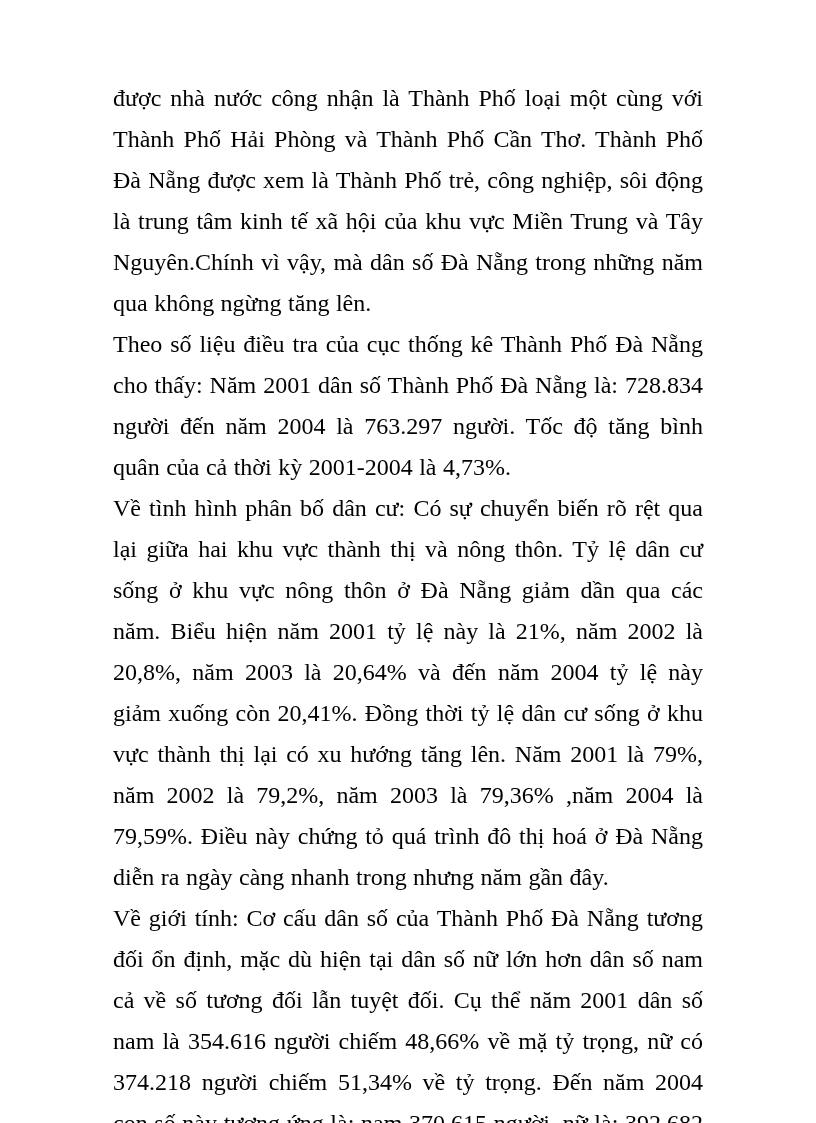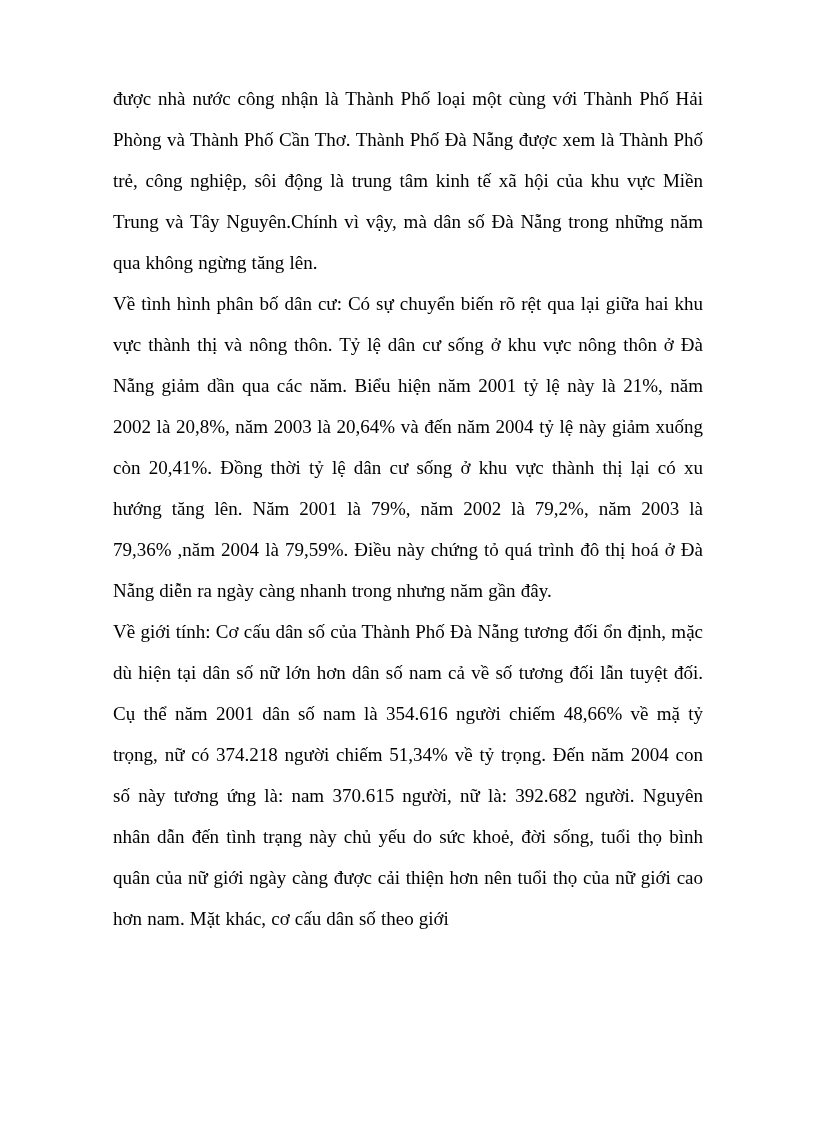--- a/index.html
+++ b/index.html
@@ -10,32 +10,33 @@
   }
   .page {
     position: relative;
     width: 816px;
     height: 1123px;
     box-sizing: border-box;
     padding: 78px 113px 0 113px;
     background: #ffffff;
     color: #000000;
     font-family: "Liberation Serif", "DejaVu Serif", serif;
-    font-size: 19px;
+    font-size: 24px;
     line-height: 41px;
     overflow: hidden;
   }
   p.body-paragraph {
     margin: 0;
     text-align: justify;
     
     text-justify: inter-word;
     word-spacing: 0.02em;
   }
 </style>
 </head>
 <body>
 
 <div class="page">
   <p class="body-paragraph">được nhà nước công nhận là Thành Phố loại một cùng với Thành Phố Hải Phòng và Thành Phố Cần Thơ. Thành Phố Đà Nẵng được xem là Thành Phố trẻ, công nghiệp, sôi động là trung tâm kinh tế xã hội của khu vực Miền Trung và Tây Nguyên.Chính vì vậy, mà dân số Đà Nẵng trong những năm qua không ngừng tăng lên.</p>
+  <p class="body-paragraph">Theo số liệu điều tra của cục thống kê Thành Phố Đà Nẵng cho thấy: Năm 2001 dân số Thành Phố Đà Nẵng là: 728.834 người đến năm 2004 là 763.297 người. Tốc độ tăng bình quân của cả thời kỳ 2001-2004 là 4,73%.</p>
   <p class="body-paragraph">Về tình hình phân bố dân cư: Có sự chuyển biến rõ rệt qua lại giữa hai khu vực thành thị và nông thôn. Tỷ lệ dân cư sống ở khu vực nông thôn ở Đà Nẵng giảm dần qua các năm. Biểu hiện năm 2001 tỷ lệ này là 21%, năm 2002 là 20,8%, năm 2003 là 20,64% và đến năm 2004 tỷ lệ này giảm xuống còn 20,41%. Đồng thời tỷ lệ dân cư sống ở khu vực thành thị lại có xu hướng tăng lên. Năm 2001 là 79%, năm 2002 là 79,2%, năm 2003 là 79,36% ,năm 2004 là 79,59%. Điều này chứng tỏ quá trình đô thị hoá ở Đà Nẵng diễn ra ngày càng nhanh trong nhưng năm gần đây.</p>
   <p class="body-paragraph">Về giới tính: Cơ cấu dân số của Thành Phố Đà Nẵng tương đối ổn định, mặc dù hiện tại dân số nữ lớn hơn dân số nam cả về  số tương đối lẫn tuyệt đối. Cụ thể năm 2001 dân số nam là 354.616 người chiếm  48,66% về mặ tỷ trọng, nữ có 374.218 người chiếm 51,34% về tỷ trọng. Đến năm 2004 con số này tương ứng là: nam 370.615 người, nữ là: 392.682 người. Nguyên nhân dẫn đến tình trạng này chủ yếu do sức khoẻ, đời sống, tuổi thọ bình quân của nữ giới ngày càng được cải thiện hơn nên tuổi thọ của nữ giới cao hơn nam. Mặt khác, cơ cấu dân số theo giới</p>
 </div>
 
 </body></html>

